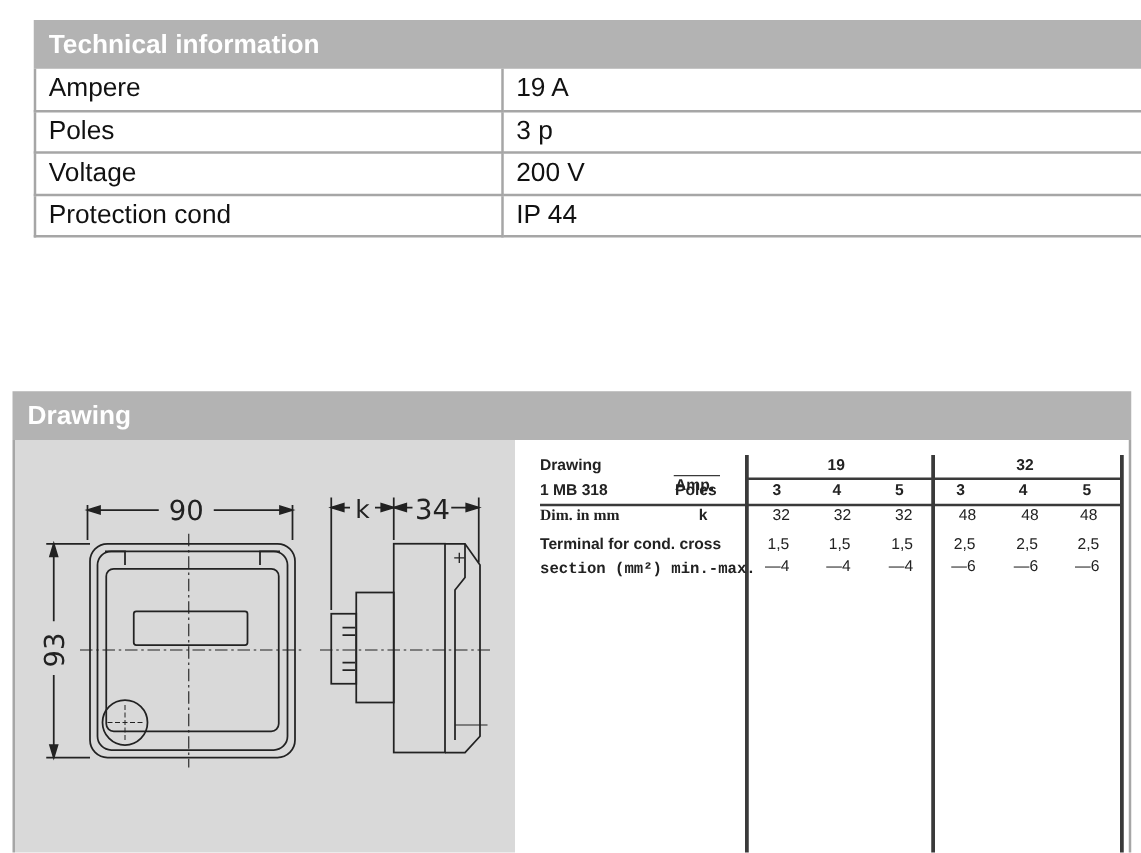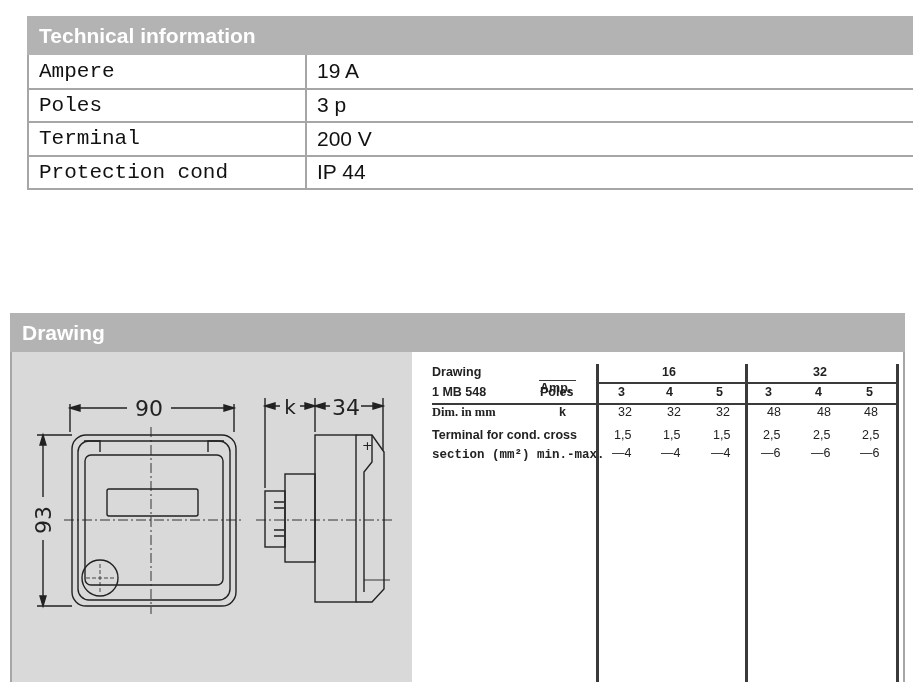--- a/index.html
+++ b/index.html
@@ -2,21 +2,21 @@
 <html><head>
 <meta charset="utf-8">
 <style>
   html, body { margin:0; padding:0; background:#ffffff; }
   body { width:913px; height:682px; position:relative; overflow:hidden; font-family:"Liberation Sans", sans-serif; }
   .section { position:absolute; left:10px; width:895px; }
   .sec-header { background:#b3b3b3; color:#ffffff; font-weight:bold; font-size:21px; height:39px; line-height:40px; padding-left:12px; box-sizing:border-box; }
   #tech { top:16px;margin-left:17px; }
   table.tech { border-collapse:collapse; width:895px; table-layout:fixed; }
   table.tech td { border:2px solid #a6a6a6; height:33.5px; padding:0 0 0 10px; font-size:21px; color:#111; box-sizing:border-box; vertical-align:middle; }
-  table.tech td.k { width:278px;font-family:Liberation Mono, monospace; }
+  table.tech td.k { width:374px; }
   table.tech tr:first-child td { border-top:none; }
   #drawing { top:313px; }
   .drawing-body { position:relative; height:356px; border:2px solid #a6a6a6; border-top:none; box-sizing:border-box; }
   .img-panel { position:absolute; left:0; top:0; width:400px; height:354px; background:#d9d9d9; }
   .img-panel svg { position:absolute; left:0; top:0; }
   .spec { position:absolute; left:420px; top:8px; width:460px; font-size:12.5px; color:#222; }
   .spec-row { position:absolute; left:0; height:20px; line-height:20px; white-space:nowrap; }
   .b { font-weight:bold; }
   .vline { position:absolute; width:2.5px; background:#3a3a3a; top:4px; height:328px; }
   .hline { position:absolute; height:2px; background:#3a3a3a; }
@@ -30,21 +30,21 @@
     <tbody>
         <tr>
       <td class="k">Ampere</td>
       <td>19 A</td>
     </tr>
     <tr>
       <td class="k">Poles</td>
       <td>3 p</td>
     </tr>
     <tr>
-      <td class="k">Terminal</td>
+      <td class="k">Voltage</td>
       <td>200 V</td>
     </tr>
     <tr>
       <td class="k">Protection cond</td>
       <td>IP 44</td>
     </tr>
   </tbody>
     </table>
 </div>
 
@@ -103,24 +103,24 @@
       <div class="vline" style="left:164px;"></div>
       <div class="vline" style="left:313px;"></div>
       <div class="vline" style="left:464px;"></div>
 
       <div class="hline" style="left:164px; width:302px; top:22px;"></div>
       <div class="hline" style="left:0; width:466px; top:43px;"></div>
       <div class="hline" style="left:107px; width:37px; top:20px; height:1px;"></div>
 
       <div class="spec-row b" style="top:2px;">Drawing</div>
       <div class="spec-row b" style="top:18px; left:108px;">Amp.</div>
-      <div class="spec-row b" style="top:2px; left:230px;">16</div>
+      <div class="spec-row b" style="top:2px; left:230px;">19</div>
       <div class="spec-row b" style="top:2px; left:381px;">32</div>
 
-      <div class="spec-row b" style="top:22px;">1 MB 548</div>
+      <div class="spec-row b" style="top:22px;">1 MB 318</div>
       <div class="spec-row b" style="top:22px; left:108px;">Poles</div>
       <div class="spec-row b" style="top:22px; left:186px;">3</div>
       <div class="spec-row b" style="top:22px; left:234px;">4</div>
       <div class="spec-row b" style="top:22px; left:284px;">5</div>
       <div class="spec-row b" style="top:22px; left:333px;">3</div>
       <div class="spec-row b" style="top:22px; left:383px;">4</div>
       <div class="spec-row b" style="top:22px; left:434px;">5</div>
 
       <div class="spec-row b" style="top:42px;font-family:Liberation Serif, serif;">Dim. in mm</div>
       <div class="spec-row b" style="top:42px; left:127px;">k</div>

